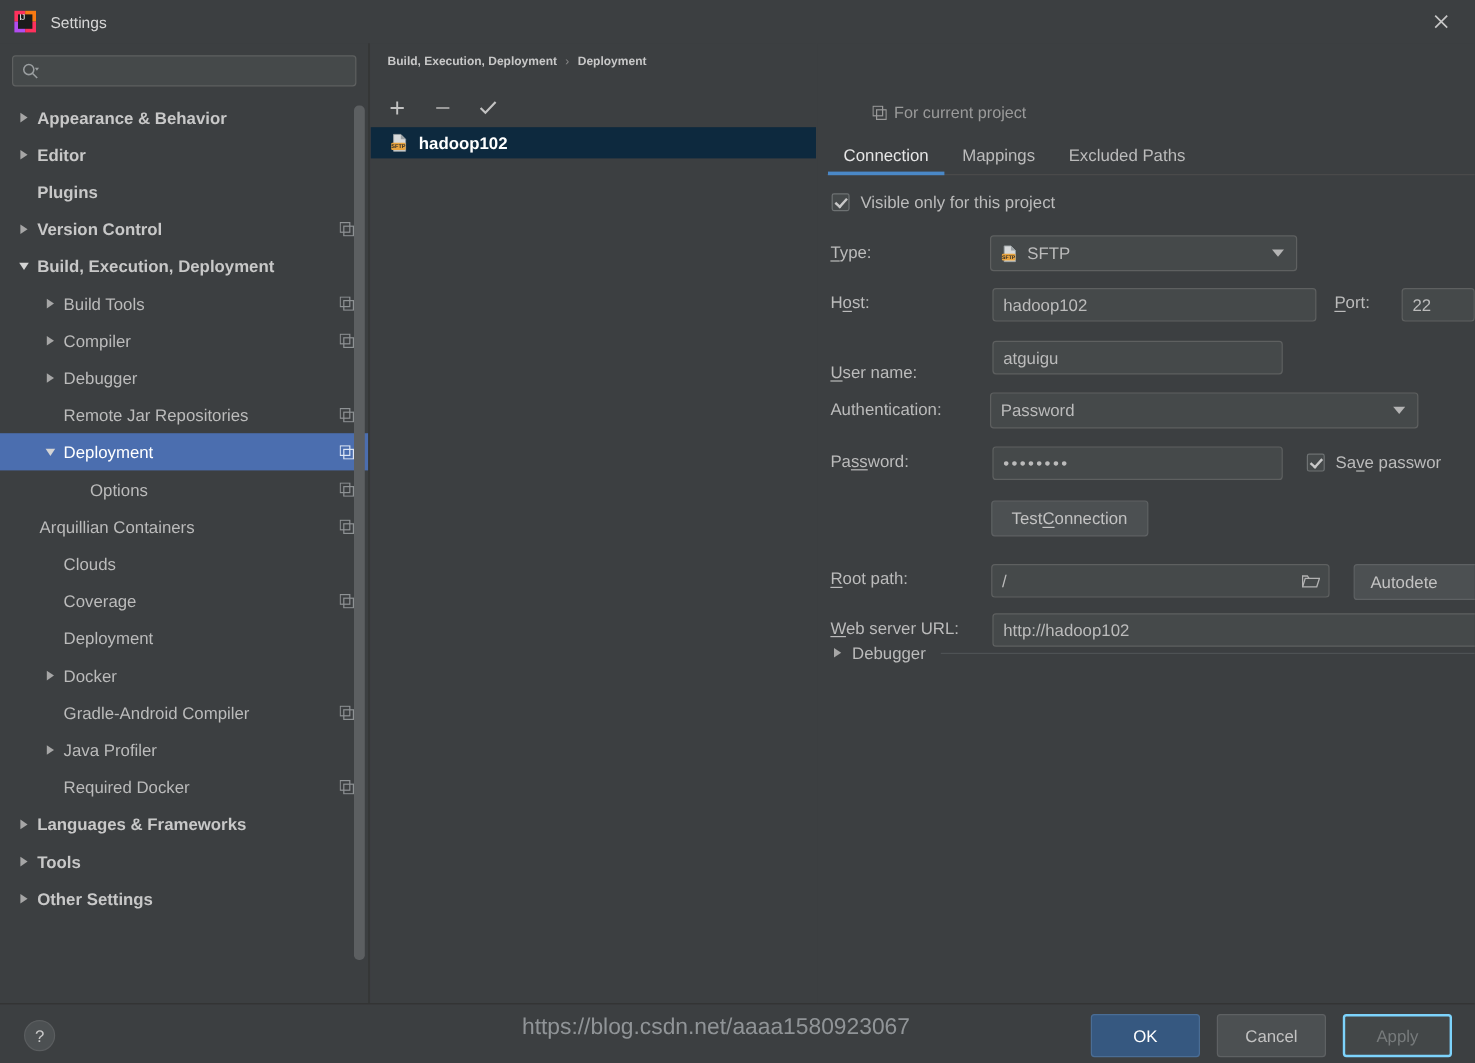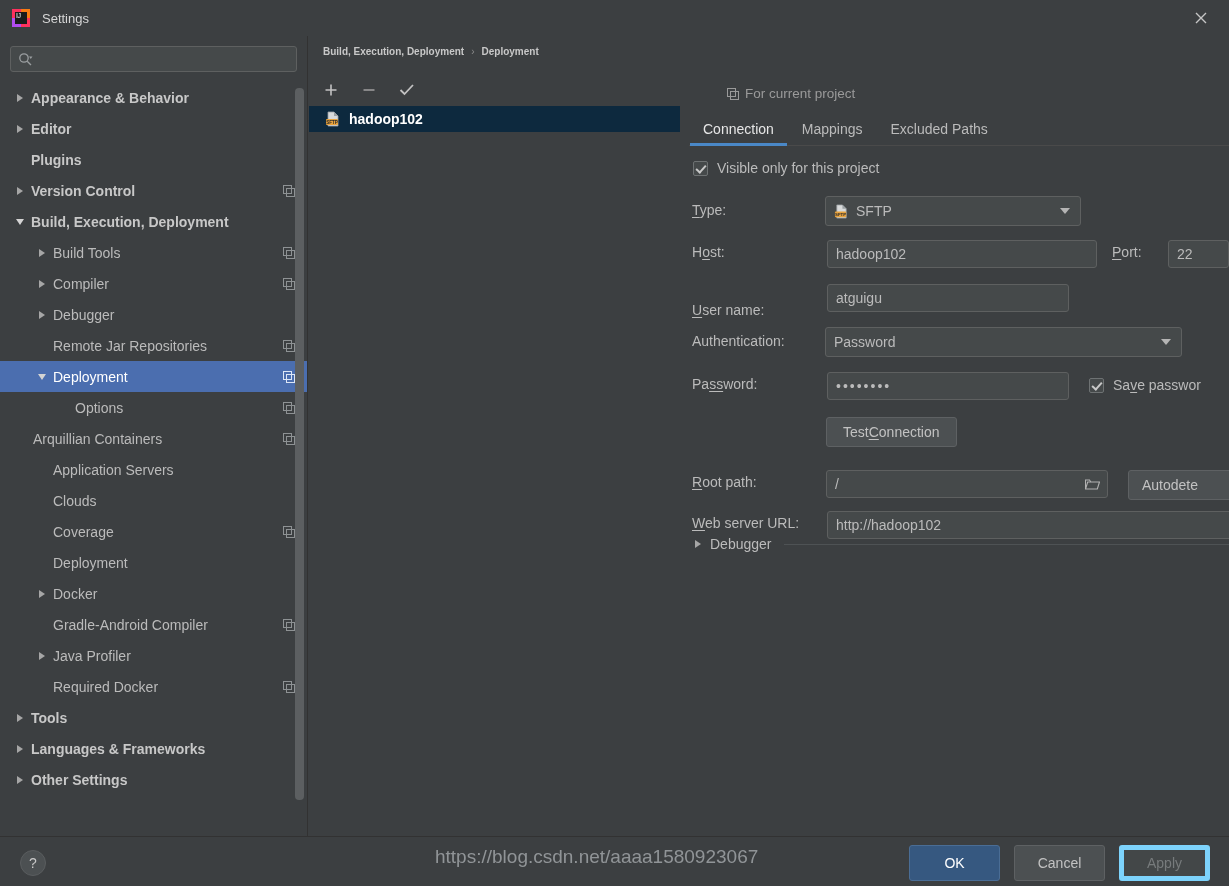--- a/index.html
+++ b/index.html
@@ -255,21 +255,21 @@
     display: flex; align-items: center; justify-content: center;
     color: #c8c8c8; font-size: 14px; cursor: pointer;
   }
   .fbtn {
     position: absolute; top: 8px; height: 36px;
     border-radius: 3px; display: flex; align-items: center; justify-content: center;
     font-size: 14px; cursor: pointer;
   }
   .fbtn.primary { background: #365880; border: 1px solid #4a6d95; color: #ffffff; }
   .fbtn.normal  { background: #4c5052; border: 1px solid #5e6163; color: #c2c2c2; }
-  .fbtn.disabled { background: #434748; border: 5px solid #7dd3fc; color: #777b7c; }
+  .fbtn.disabled { background: #434748; border: 2px solid #7dd3fc; color: #777b7c; }
 
   .watermark {
     position: absolute; left: 435px; top: 846px;
     font-size: 19px; color: #9fa3a6; opacity: 0.85;
     font-family: "Liberation Sans", sans-serif;
     white-space: nowrap; pointer-events: none;
   }
 </style>
 </head>
 <body>
@@ -407,24 +407,20 @@
           <span class="t-label">Arquillian Containers</span>
           <span class="copy-ico">
             <svg width="12" height="12" viewBox="0 0 12 12">
               <rect x="0.5" y="0.5" width="8" height="8" fill="none" stroke="#8e9294"></rect>
               <rect x="3.5" y="3.5" width="8" height="8" fill="none" stroke="#8e9294"></rect>
             </svg>
           </span>
         </div>
         <div class="tree-row" style="padding-left: 36px;">
           <span class="arrow none"></span>
-          <span class="t-label">Application Servers</span>
-        </div>
-        <div class="tree-row" style="padding-left: 36px;">
-          <span class="arrow none"></span>
           <span class="t-label">Clouds</span>
         </div>
         <div class="tree-row" style="padding-left: 36px;">
           <span class="arrow none"></span>
           <span class="t-label">Coverage</span>
           <span class="copy-ico">
             <svg width="12" height="12" viewBox="0 0 12 12">
               <rect x="0.5" y="0.5" width="8" height="8" fill="none" stroke="#8e9294"></rect>
               <rect x="3.5" y="3.5" width="8" height="8" fill="none" stroke="#8e9294"></rect>
             </svg>
@@ -463,27 +459,27 @@
             <svg width="12" height="12" viewBox="0 0 12 12">
               <rect x="0.5" y="0.5" width="8" height="8" fill="none" stroke="#8e9294"></rect>
               <rect x="3.5" y="3.5" width="8" height="8" fill="none" stroke="#8e9294"></rect>
             </svg>
           </span>
         </div>
         <div class="tree-row bold" style="padding-left: 14px;">
           <span class="arrow">
             <span class="tri-r"></span>
           </span>
+          <span class="t-label">Languages &amp; Frameworks</span>
+        </div>
+        <div class="tree-row bold" style="padding-left: 14px;">
+          <span class="arrow">
+            <span class="tri-r"></span>
+          </span>
           <span class="t-label">Tools</span>
-        </div>
-        <div class="tree-row bold" style="padding-left: 14px;">
-          <span class="arrow">
-            <span class="tri-r"></span>
-          </span>
-          <span class="t-label">Languages &amp; Frameworks</span>
         </div>
         <div class="tree-row bold" style="padding-left: 14px;">
           <span class="arrow">
             <span class="tri-r"></span>
           </span>
           <span class="t-label">Other Settings</span>
         </div>
       </div>
     <div class="sb-track">
       <div class="sb-thumb"></div>

